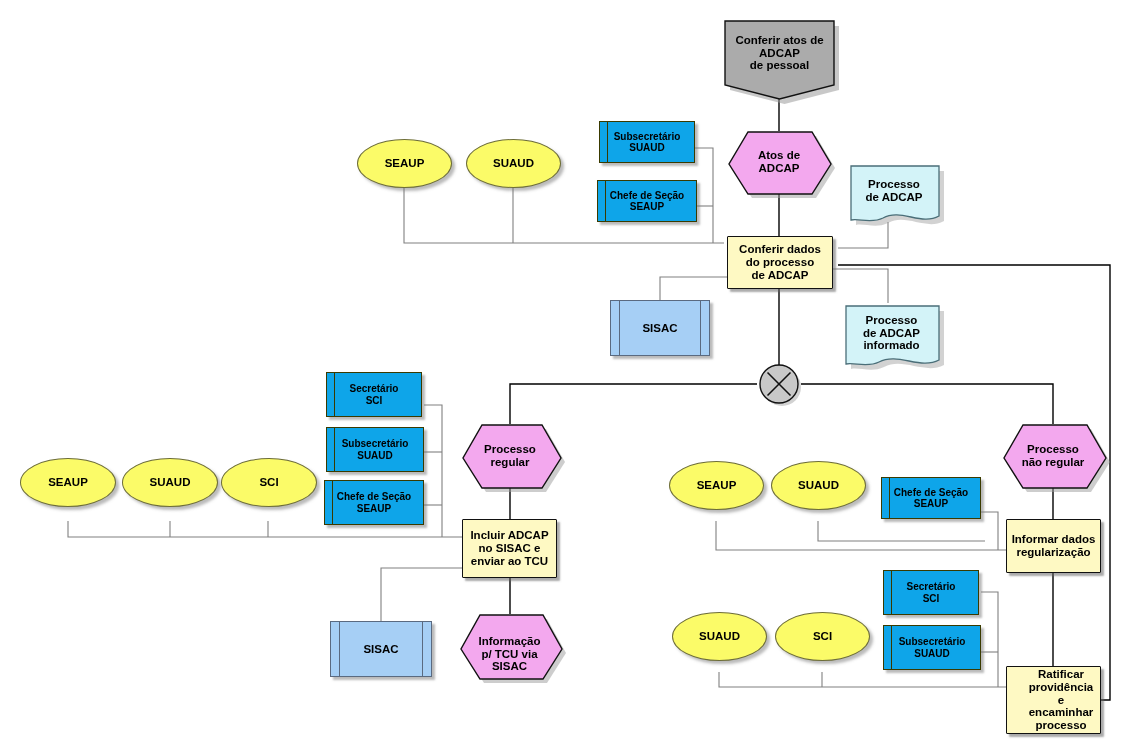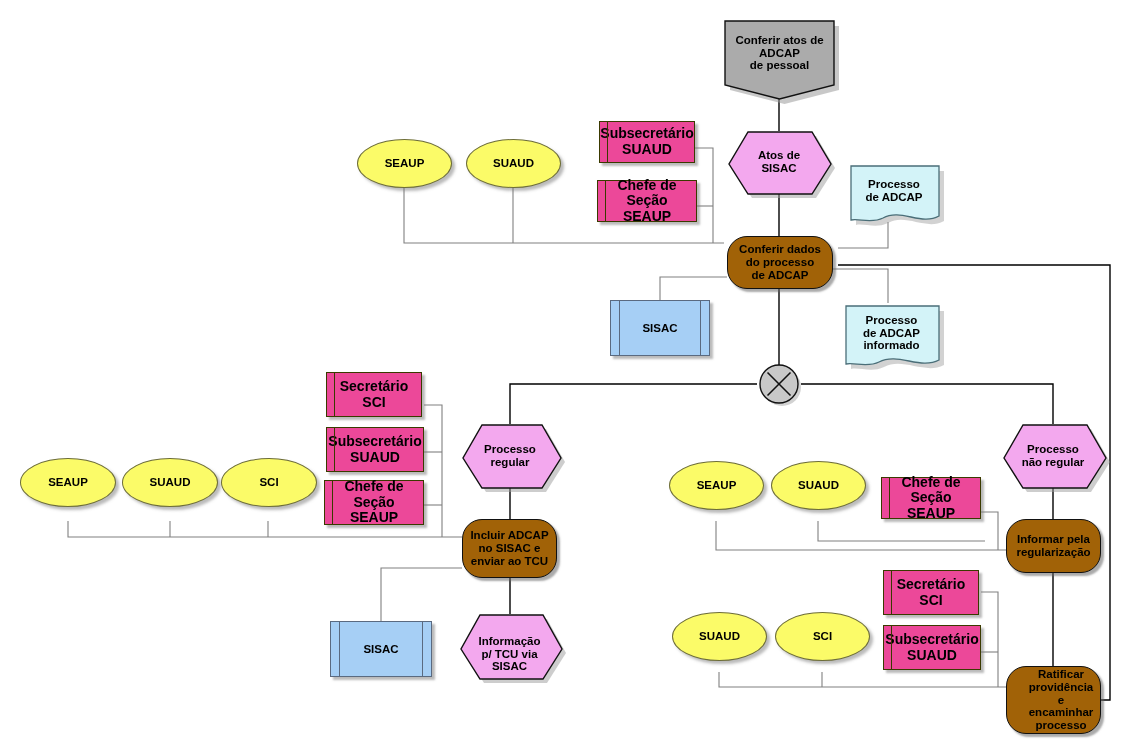--- a/index.html
+++ b/index.html
@@ -4,26 +4,26 @@
 <style>
   html,body{margin:0;padding:0;background:#ffffff;}
   body{font-family:"Liberation Sans","DejaVu Sans",sans-serif;}
   #canvas{position:relative;width:1126px;height:754px;background:#ffffff;overflow:hidden;}
 
   .node{position:absolute;box-sizing:border-box;display:flex;align-items:center;justify-content:center;
         text-align:center;font-weight:bold;color:#000;line-height:1.12;z-index:5;}
   .node .lbl{white-space:pre-line;display:block;width:100%;padding:0 2px;}
 
   
-  .proc{background:#a16207;border:1.4px solid #111;border-radius:20px;
+  .proc{background:#fef9c3;border:1.4px solid #111;border-radius:1px;
         box-shadow:3px 3px 2px rgba(100,100,100,.55);font-size:11.5px;}
 
   
-  .role{background:#ec4899;border:1.2px solid #3a3a00;
-        box-shadow:3px 3px 2px rgba(120,120,120,.5);font-size:14px;}
+  .role{background:#0ea5e9;border:1.2px solid #3a3a00;
+        box-shadow:3px 3px 2px rgba(120,120,120,.5);font-size:10px;}
   .role::before{content:"";position:absolute;left:7px;top:0;bottom:0;width:0;border-left:1.2px solid #3a3a00;}
 
   
   .actor{background:#FBFB68;border:1.1px solid #6d6d3a;border-radius:50%;
          box-shadow:3px 3px 3px rgba(120,120,120,.5);font-size:11.5px;}
 
   
   .store{background:#A6CFF5;border:1.2px solid #5a6a80;
          box-shadow:3px 3px 2px rgba(120,120,120,.5);font-size:11.5px;}
   .store .bar-l,.store .bar-r{position:absolute;top:0;bottom:0;width:0;border-left:1.1px solid #5a6a80;}
@@ -116,21 +116,21 @@
 ADCAP
 de pessoal</div>
   </div>
 
   <div class="svgshape" style="left:727px;top:131px;width:104px;height:62px;">
     <svg width="110" height="68">
       <polygon points="25,5 89,5 108,37 89,67 25,67 6,37" fill="#9b9b9b" opacity="0.5"></polygon>
       <polygon points="21,1 85,1 104,33 85,63 21,63 2,33" fill="#F3A8EE" stroke="#111" stroke-width="1.4"></polygon>
     </svg>
     <div class="cap" style="width:104px;height:62px;">Atos de
-SISAC</div>
+ADCAP</div>
   </div>
 
   <div class="svgshape" style="left:848px;top:163px;width:92px;height:62px;">
     <svg width="100" height="70">
       <path d="M8,8 L96,8 L96,58 C78,68 58,50 40,60 C28,66 16,60 8,62 Z" fill="#9b9b9b" opacity="0.45"></path>
       <path d="M3,3 L91,3 L91,53 C73,63 53,45 35,55 C23,61 11,55 3,57 Z" fill="#D3F3F8" stroke="#4a6e78" stroke-width="1.3"></path>
     </svg>
     <div class="cap" style="width:92px;height:56px;">Processo
 de ADCAP</div>
   </div>
@@ -200,21 +200,21 @@
 SISAC</div>
   </div>
 
   <div class="node store" style="left:330px;top:621px;width:102px;height:56px;">
     <span class="bar-l"></span>
     <span class="bar-r"></span>
     <span class="lbl">SISAC</span>
   </div>
 
   <div class="node proc" style="left:1006px;top:519px;width:95px;height:54px;">
-    <span class="lbl">Informar pela
+    <span class="lbl">Informar dados
 regularização</span>
   </div>
 
   <div class="node proc" style="left:1006px;top:666px;width:95px;height:68px;padding-left:15px;">
     <span class="lbl">Ratificar
 providência e
 encaminhar
 processo</span>
   </div>
 

